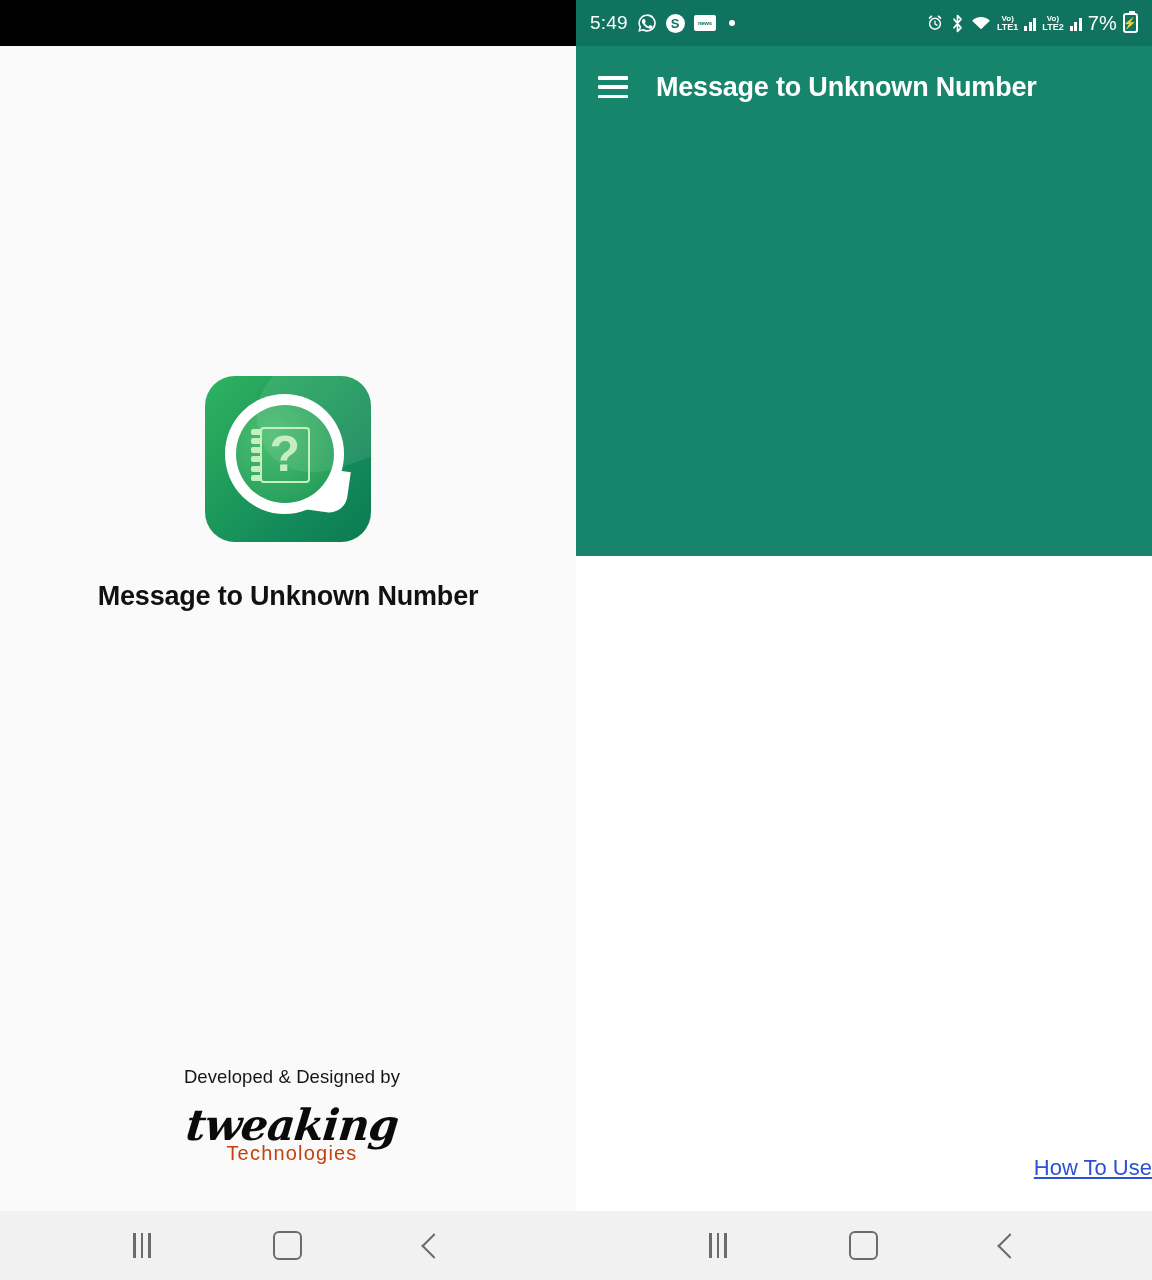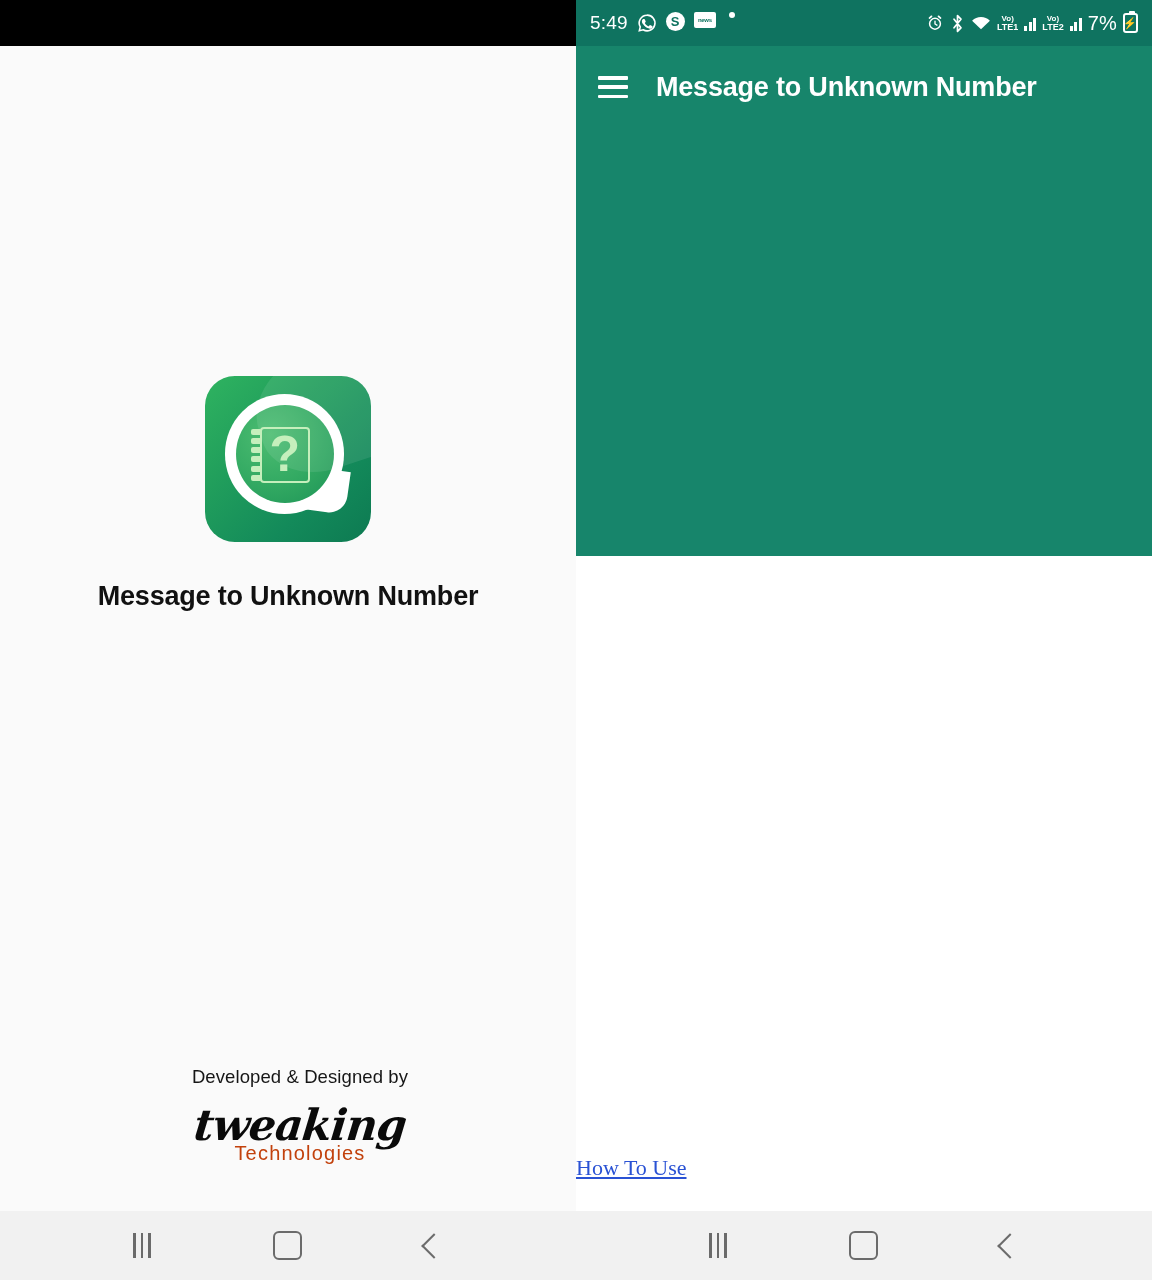--- a/index.html
+++ b/index.html
@@ -50,21 +50,21 @@
   }
   .splash-title {
     margin-top: 35px;
     font-size: 27px;
     font-weight: bold;
     color: #111111;
     letter-spacing: -0.2px;
   }
   .splash-footer {
     position: absolute;
-    bottom: 48px; left: 12px;
+    bottom: 48px; left: 4px;
     width: 576px;
     text-align: center;
   }
   .dev-by {
     font-size: 18.5px;
     color: #161616;
     letter-spacing: 0.1px;
   }
   .brand {
     margin-top: 16px;
@@ -198,20 +198,21 @@
     height: 46px;
     background: #0f7360;
     display: flex;
     align-items: center;
     padding: 0 14px;
     box-sizing: border-box;
     color: #ffffff;
   }
   .sb-left {
     display: flex;
+    align-items: center;
     gap: 9px;
     font-size: 19px;
     letter-spacing: 0.2px;
   }
   .sb-right {
     margin-left: auto;
     display: flex;
     align-items: center;
     gap: 6px;
     font-size: 18px;
@@ -322,22 +323,21 @@
     margin-left: 28px;
     color: #ffffff;
     font-size: 27px;
     font-weight: bold;
     letter-spacing: -0.2px;
   }
   .howto {
     position: absolute;
     left: 0; top: 1155px;
     width: 576px;
-    text-align: left;
-    font-family: Liberation Serif, serif;
+    text-align: right;
   }
   .howto a {
     color: #2a52d4;
     text-decoration: underline;
     font-size: 22px;
     cursor: pointer;
   }
 
   
   .navbar {

